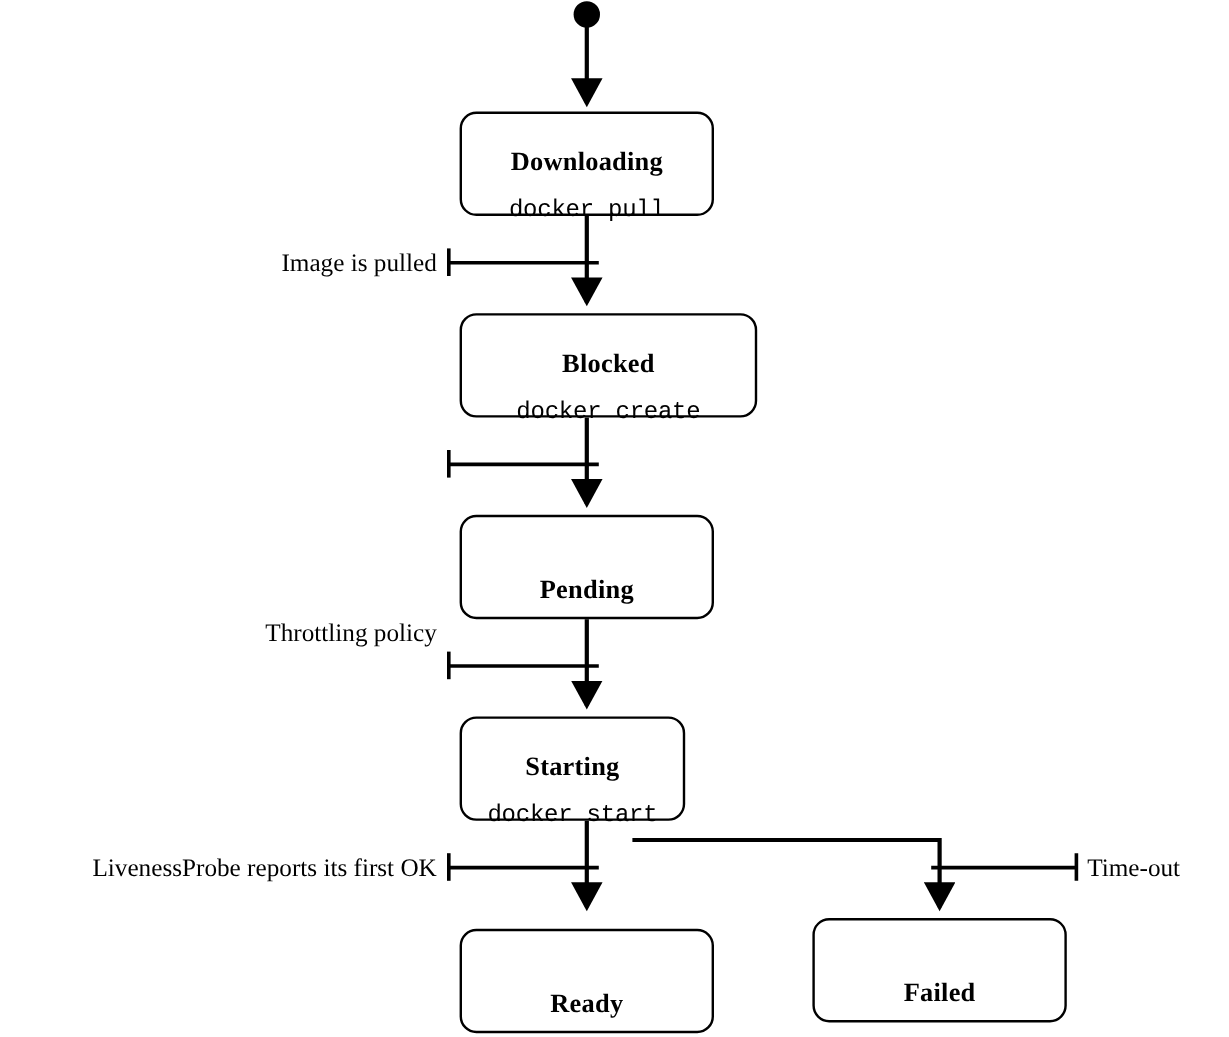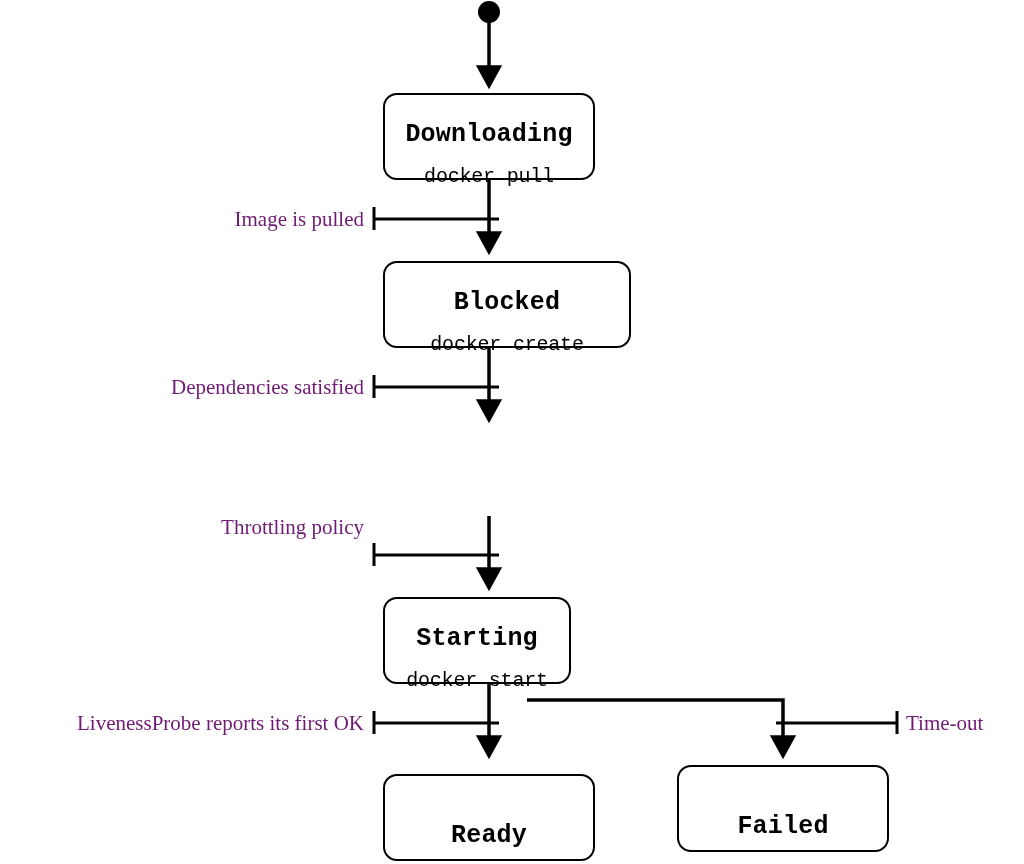--- a/index.html
+++ b/index.html
@@ -32,38 +32,38 @@
     border: 2.5px solid #000000;
     border-radius: 14px;
     background: #ffffff;
     display: flex;
     flex-direction: column;
     align-items: center;
     justify-content: center;
     line-height: 1.18;
   }
   .state-title {
-    font-family: Liberation Mono, monospace;
+    font-family: Liberation Serif, serif;
     font-weight: bold;
-    font-size: 25px;
+    font-size: 22px;
     letter-spacing: 0.2px;
     margin-top: 36px;
   }
   .state-cmd {
     font-family: "Liberation Mono", monospace;
     font-size: 20px;
     letter-spacing: -0.2px;
     margin-top: 16px;
   }
   .edge-label {
     position: absolute;
     font-family: "Liberation Serif", serif;
     font-size: 21px;
     white-space: nowrap;
-    color: #701a75;
+    color: #000000;
   }
   .edge-label.right-aligned {
     text-align: right;
   }
 </style>
 </head>
 <body>
 
 <div id="canvas">
 
@@ -103,37 +103,39 @@
   <div class="state-box" style="left:383px; top:93px; width:212px; height:87px;">
     <div class="state-title">Downloading</div>
     <div class="state-cmd">docker pull</div>
   </div>
 
   <div class="state-box" style="left:383px; top:261px; width:248px; height:87px;">
     <div class="state-title">Blocked</div>
     <div class="state-cmd">docker create</div>
   </div>
 
+  <div class="state-box" style="left:383px; top:429px; width:212px; height:87px;">
+    <div class="state-title">Pending</div>
+  </div>
 
   <div class="state-box" style="left:383px; top:597px; width:188px; height:87px;">
     <div class="state-title">Starting</div>
     <div class="state-cmd">docker start</div>
   </div>
 
   <div class="state-box" style="left:383px; top:774px; width:212px; height:87px;">
     <div class="state-title">Ready</div>
   </div>
 
   <div class="state-box" style="left:677px; top:765px; width:212px; height:87px;">
     <div class="state-title">Failed</div>
   </div>
 
   <div class="edge-label right-aligned" style="left:64px; top:207px; width:300px;">Image is pulled</div>
 
-  <div class="edge-label right-aligned" style="left:64px; top:375px; width:300px;">Dependencies satisfied</div>
 
   <div class="edge-label right-aligned" style="left:64px; top:515px; width:300px;">Throttling policy</div>
 
   <div class="edge-label right-aligned" style="left:4px; top:711px; width:360px;">LivenessProbe reports its first OK</div>
 
   <div class="edge-label" style="left:906px; top:711px; width:150px;">Time-out</div>
 
 </div>
 
 </body></html>

